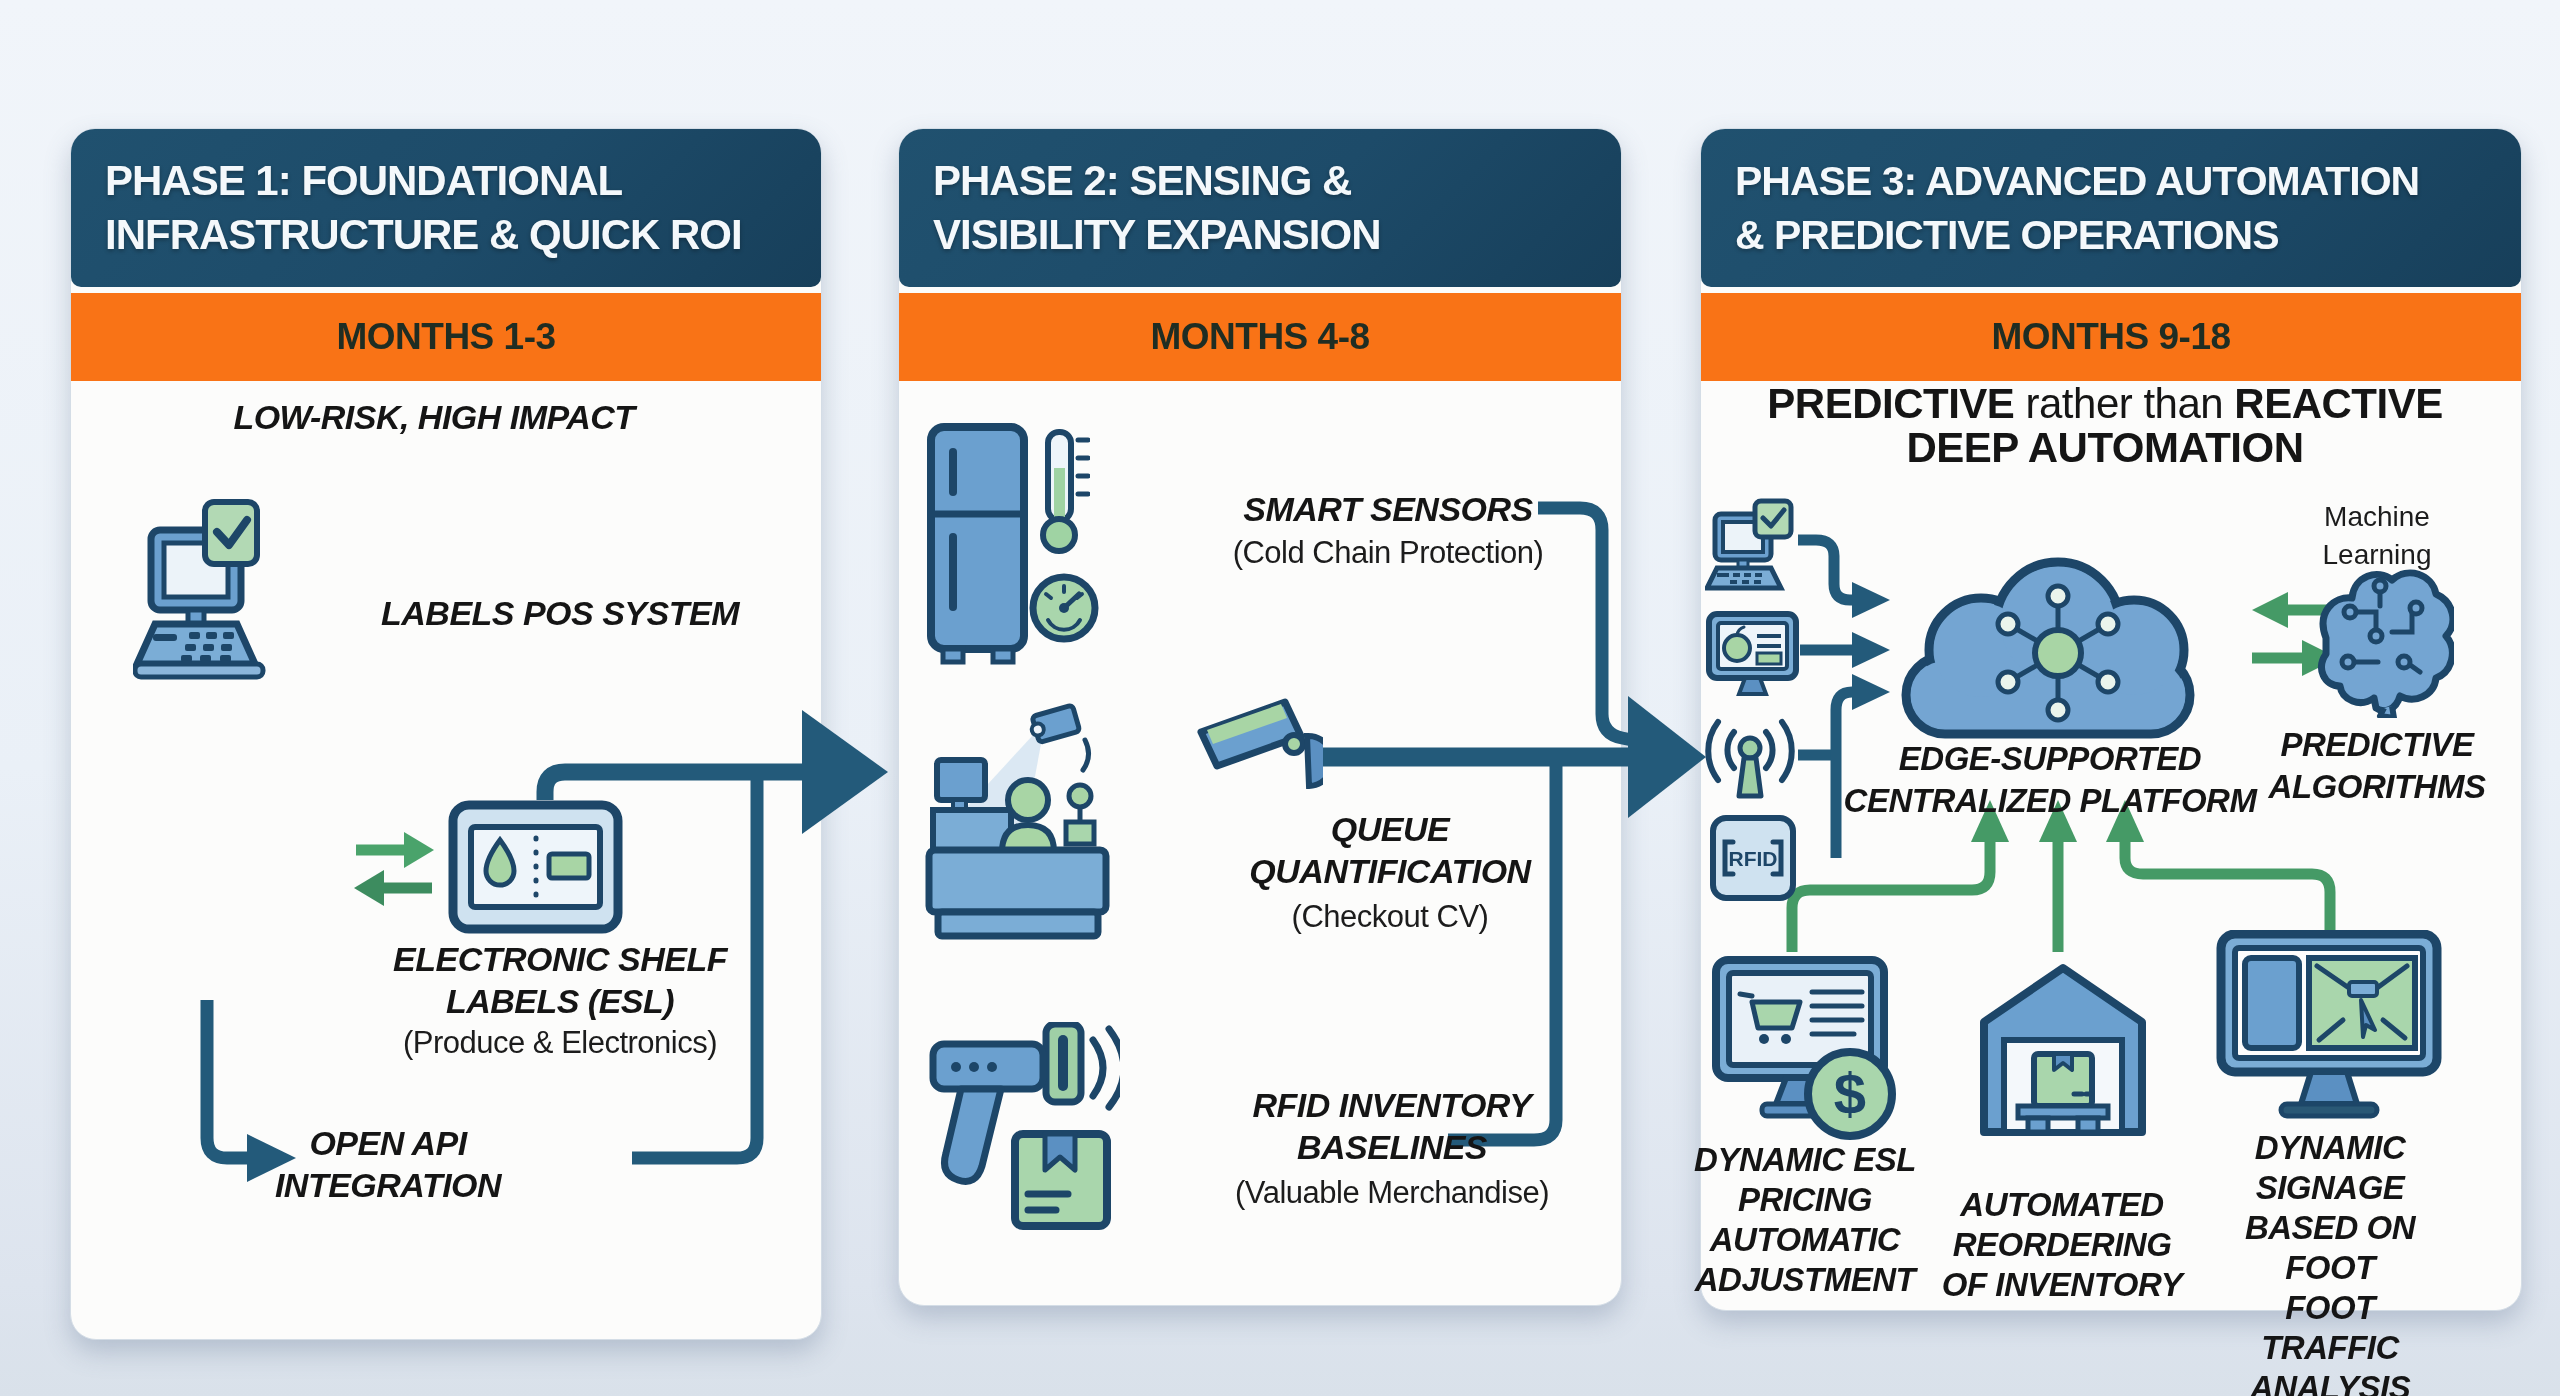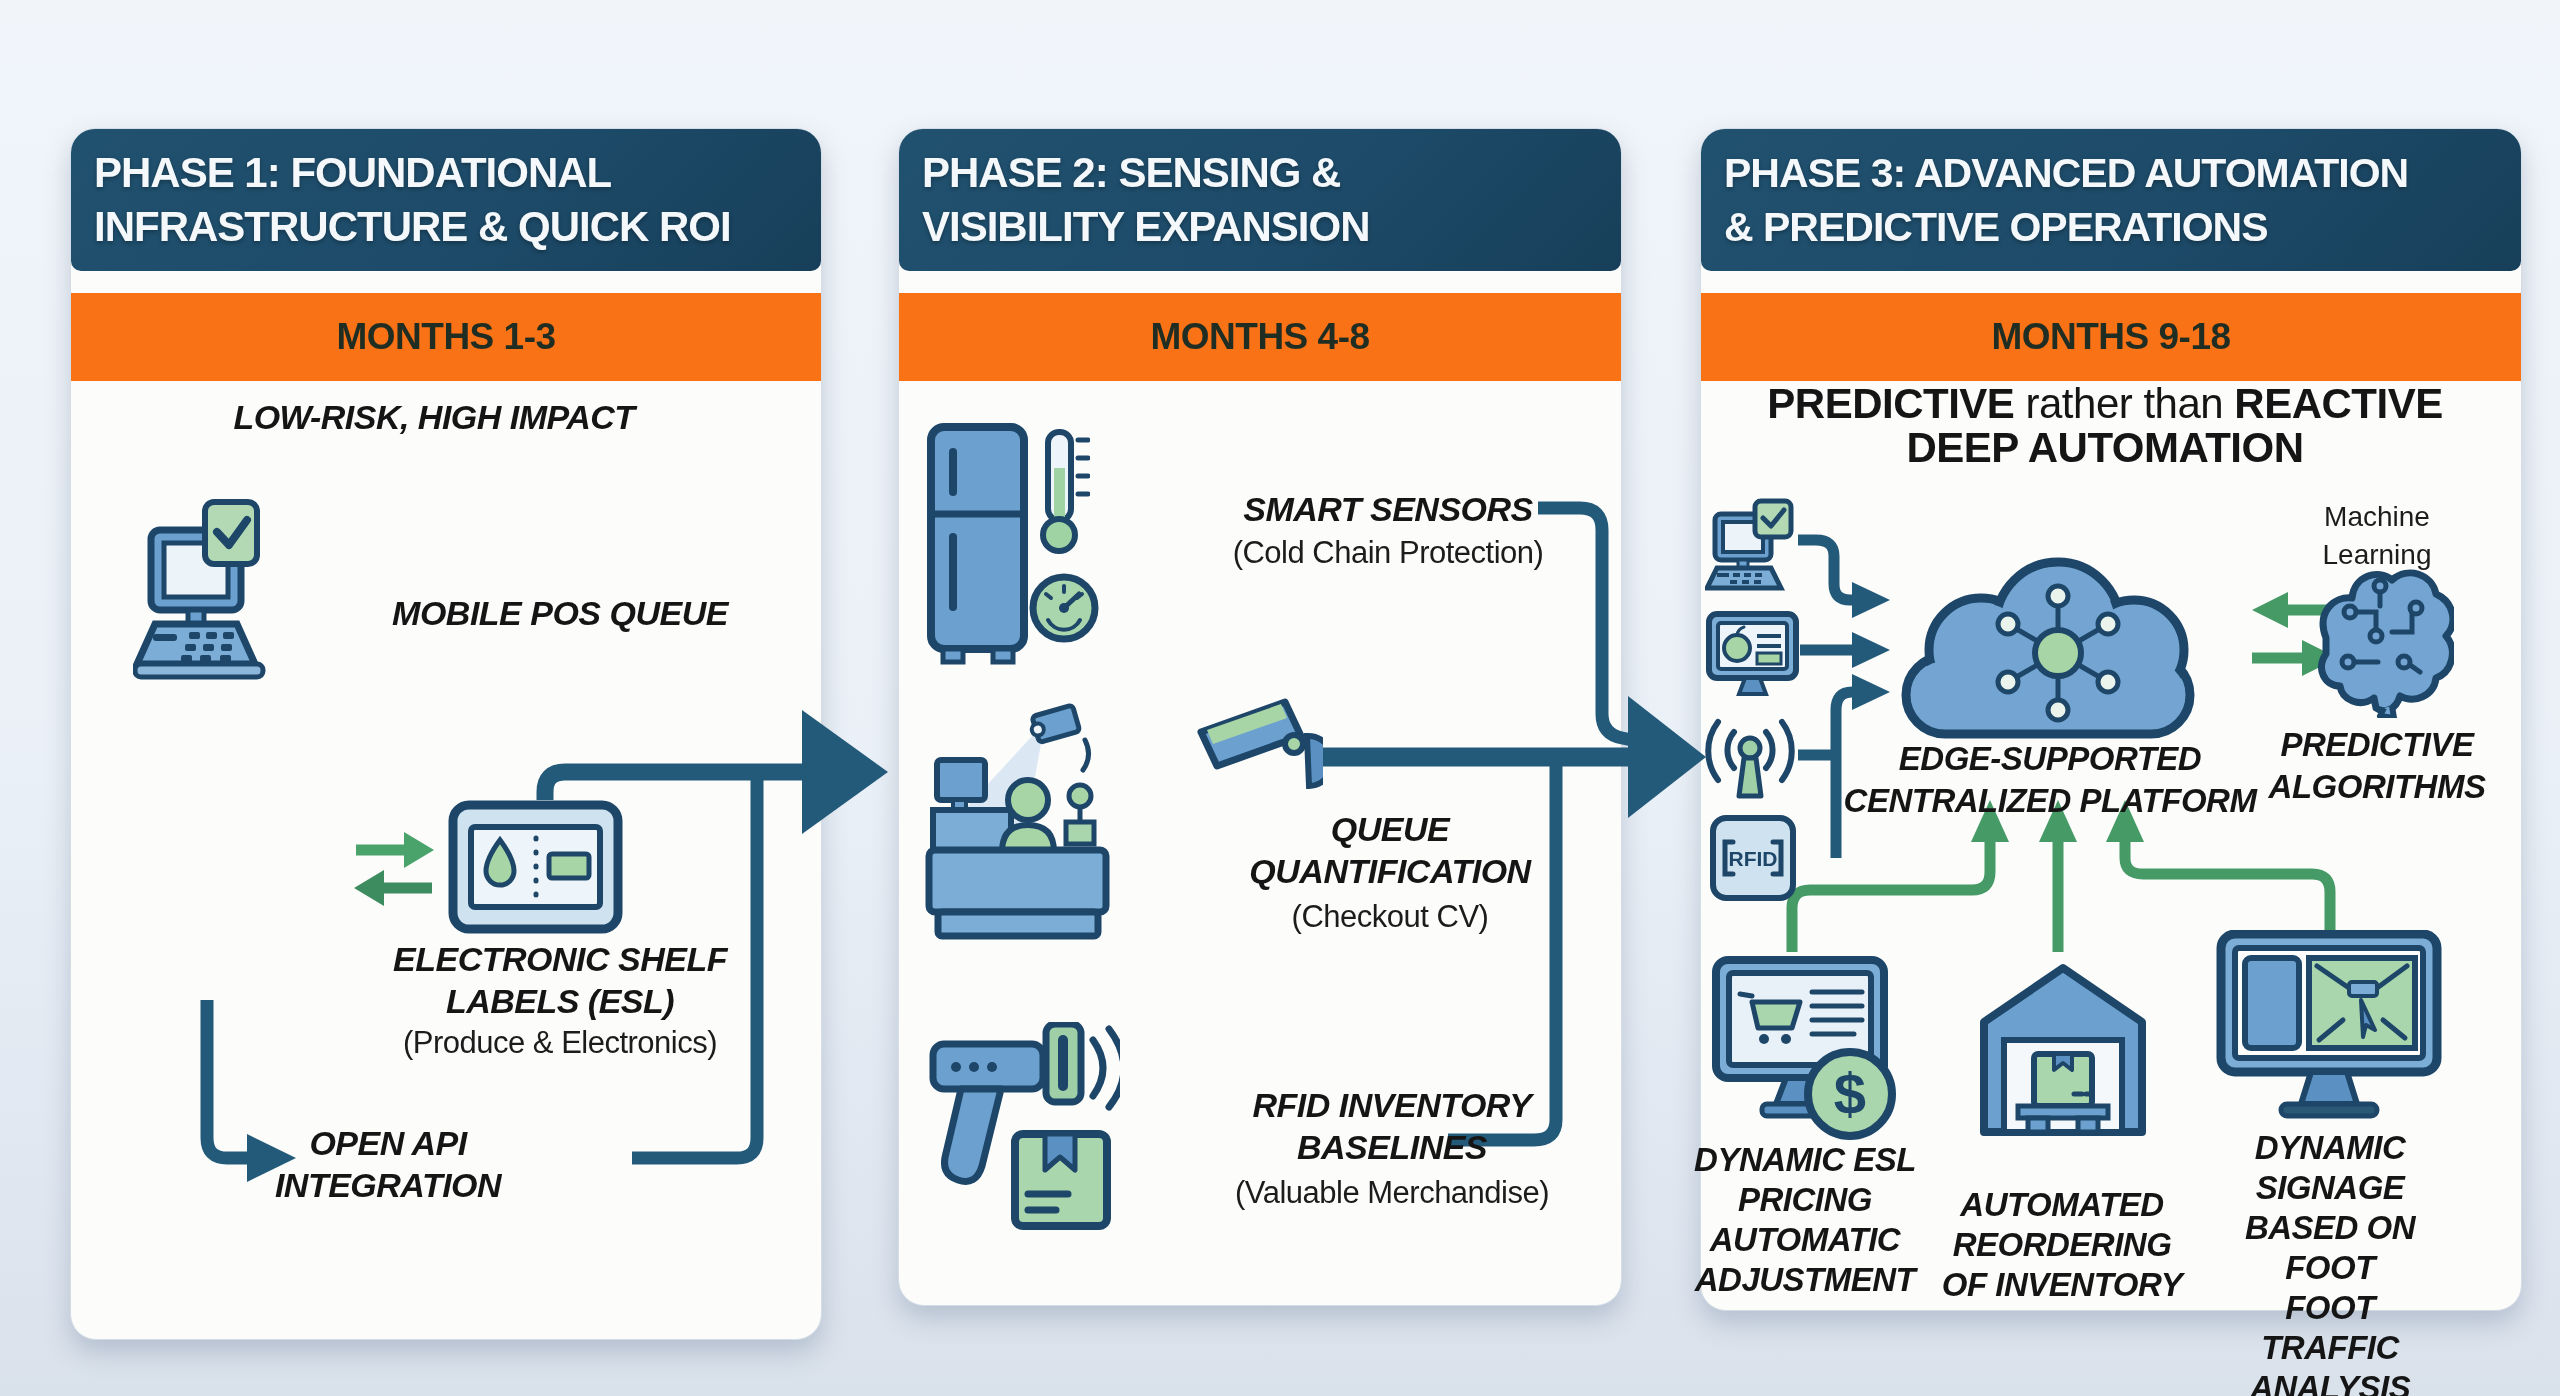--- a/index.html
+++ b/index.html
@@ -9,26 +9,26 @@
     background:linear-gradient(180deg,#f1f5fa 0%,#eaf0f7 55%,#dde4ee 92%,#d9e1ea 100%);
     position:relative;
   }
   .stage{position:absolute;inset:0;}
   .panel{
     position:absolute;background:#fcfcfb;border-radius:26px;
     box-shadow:0 12px 26px rgba(90,110,140,.30), 0 2px 0 #c9d3de inset;
     border:1px solid #d4dde6;
   }
   .ph-header{
-    position:absolute;top:0;left:0;right:0;height:142px;
+    position:absolute;top:0;left:0;right:0;height:158px;
     background:linear-gradient(135deg,#20516f 0%,#1d4b69 55%,#173f5a 100%);
     border-radius:24px 24px 10px 10px;
     display:flex;align-items:center;
     color:#f4f8fb;font-weight:700;font-size:42px;line-height:54px;
-    padding-left:23px;letter-spacing:-1px;white-space:pre-line;
+    padding-left:34px;letter-spacing:-1px;white-space:pre-line;
     text-shadow:0 2px 4px rgba(0,0,0,.3);
     box-sizing:border-box;
   }
   .ph-months{
     position:absolute;top:164px;left:0;right:0;height:88px;
     background:#f97316;
     display:flex;align-items:center;justify-content:center;
     color:#1f2d23;font-weight:700;font-size:37px;letter-spacing:-.5px;
   }
   .lbl{
@@ -157,21 +157,21 @@
           <rect x="70" y="146" width="11" height="7" rx="2"></rect>
           <rect x="88" y="146" width="11" height="7" rx="2"></rect>
         <rect x="48" y="157" width="11" height="7" rx="2"></rect>
           <rect x="67" y="157" width="11" height="7" rx="2"></rect>
           <rect x="87" y="157" width="11" height="7" rx="2"></rect>
       </g>
       <rect x="72" y="4" width="52" height="62" rx="9" fill="#b2d9b4" stroke="#1d4668" stroke-width="6"></rect>
       <path d="M84 34 L96 47 L114 22" fill="none" stroke="#1d4668" stroke-width="8" stroke-linecap="round" stroke-linejoin="round"></path>
     </svg>
   </div>
-  <div class="lbl" style="left:560px;top:592px;">MOBILE POS QUEUE</div>
+  <div class="lbl" style="left:560px;top:592px;">LABELS POS SYSTEM</div>
 
 
   <div class="icon" style="left:448px;top:800px;width:175px;height:134px;">
     <svg viewBox="0 0 175 134">
       <rect x="5" y="5" width="165" height="124" rx="16" fill="#cfe2f0" stroke="#1d4668" stroke-width="9"></rect>
       <rect x="23" y="27" width="129" height="80" rx="4" fill="#eef5fa" stroke="#1d4668" stroke-width="6"></rect>
       <path d="M52 40 q14 19 14 31 a14 14 0 1 1 -28 0 q0 -12 14 -31 Z" fill="#a8d5a5" stroke="#1d4668" stroke-width="5"></path>
       <line x1="88" y1="38" x2="88" y2="98" stroke="#1d4668" stroke-width="5" stroke-dasharray="1 13" stroke-linecap="round"></line>
       <rect x="101" y="54" width="40" height="24" rx="3" fill="#a8d5a5" stroke="#1d4668" stroke-width="5"></rect>
     </svg>

